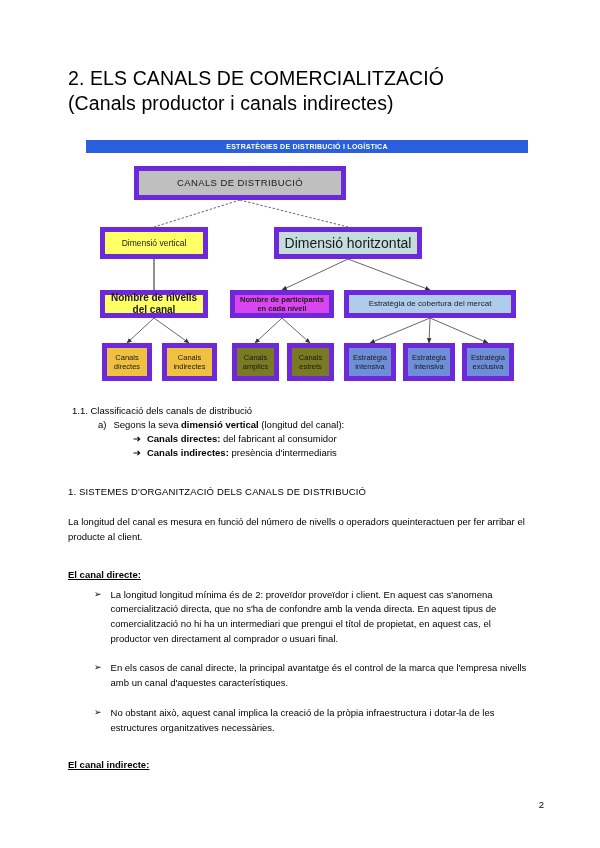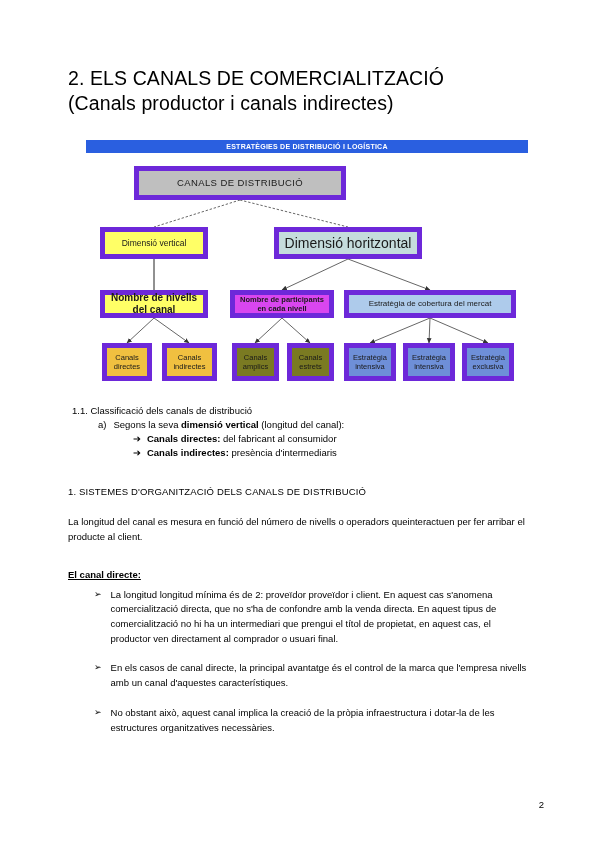--- a/index.html
+++ b/index.html
@@ -284,17 +284,18 @@
       <div class="bullet">
         <span class="bmark">➢</span>
         <span class="btext">En els casos de canal directe, la principal avantatge és el control de la marca que l'empresa nivells amb un canal d'aquestes característiques.</span>
       </div>
       <div class="bullet">
         <span class="bmark">➢</span>
         <span class="btext">No obstant això, aquest canal implica la creació de la pròpia infraestructura i dotar-la de les estructures organitzatives necessàries.</span>
       </div>
     </div>
 
+    <div class="sub-head">El canal indirecte:</div>
 
   </div>
 
   <div class="page-number">2</div>
 </div>
 
 </body></html>

